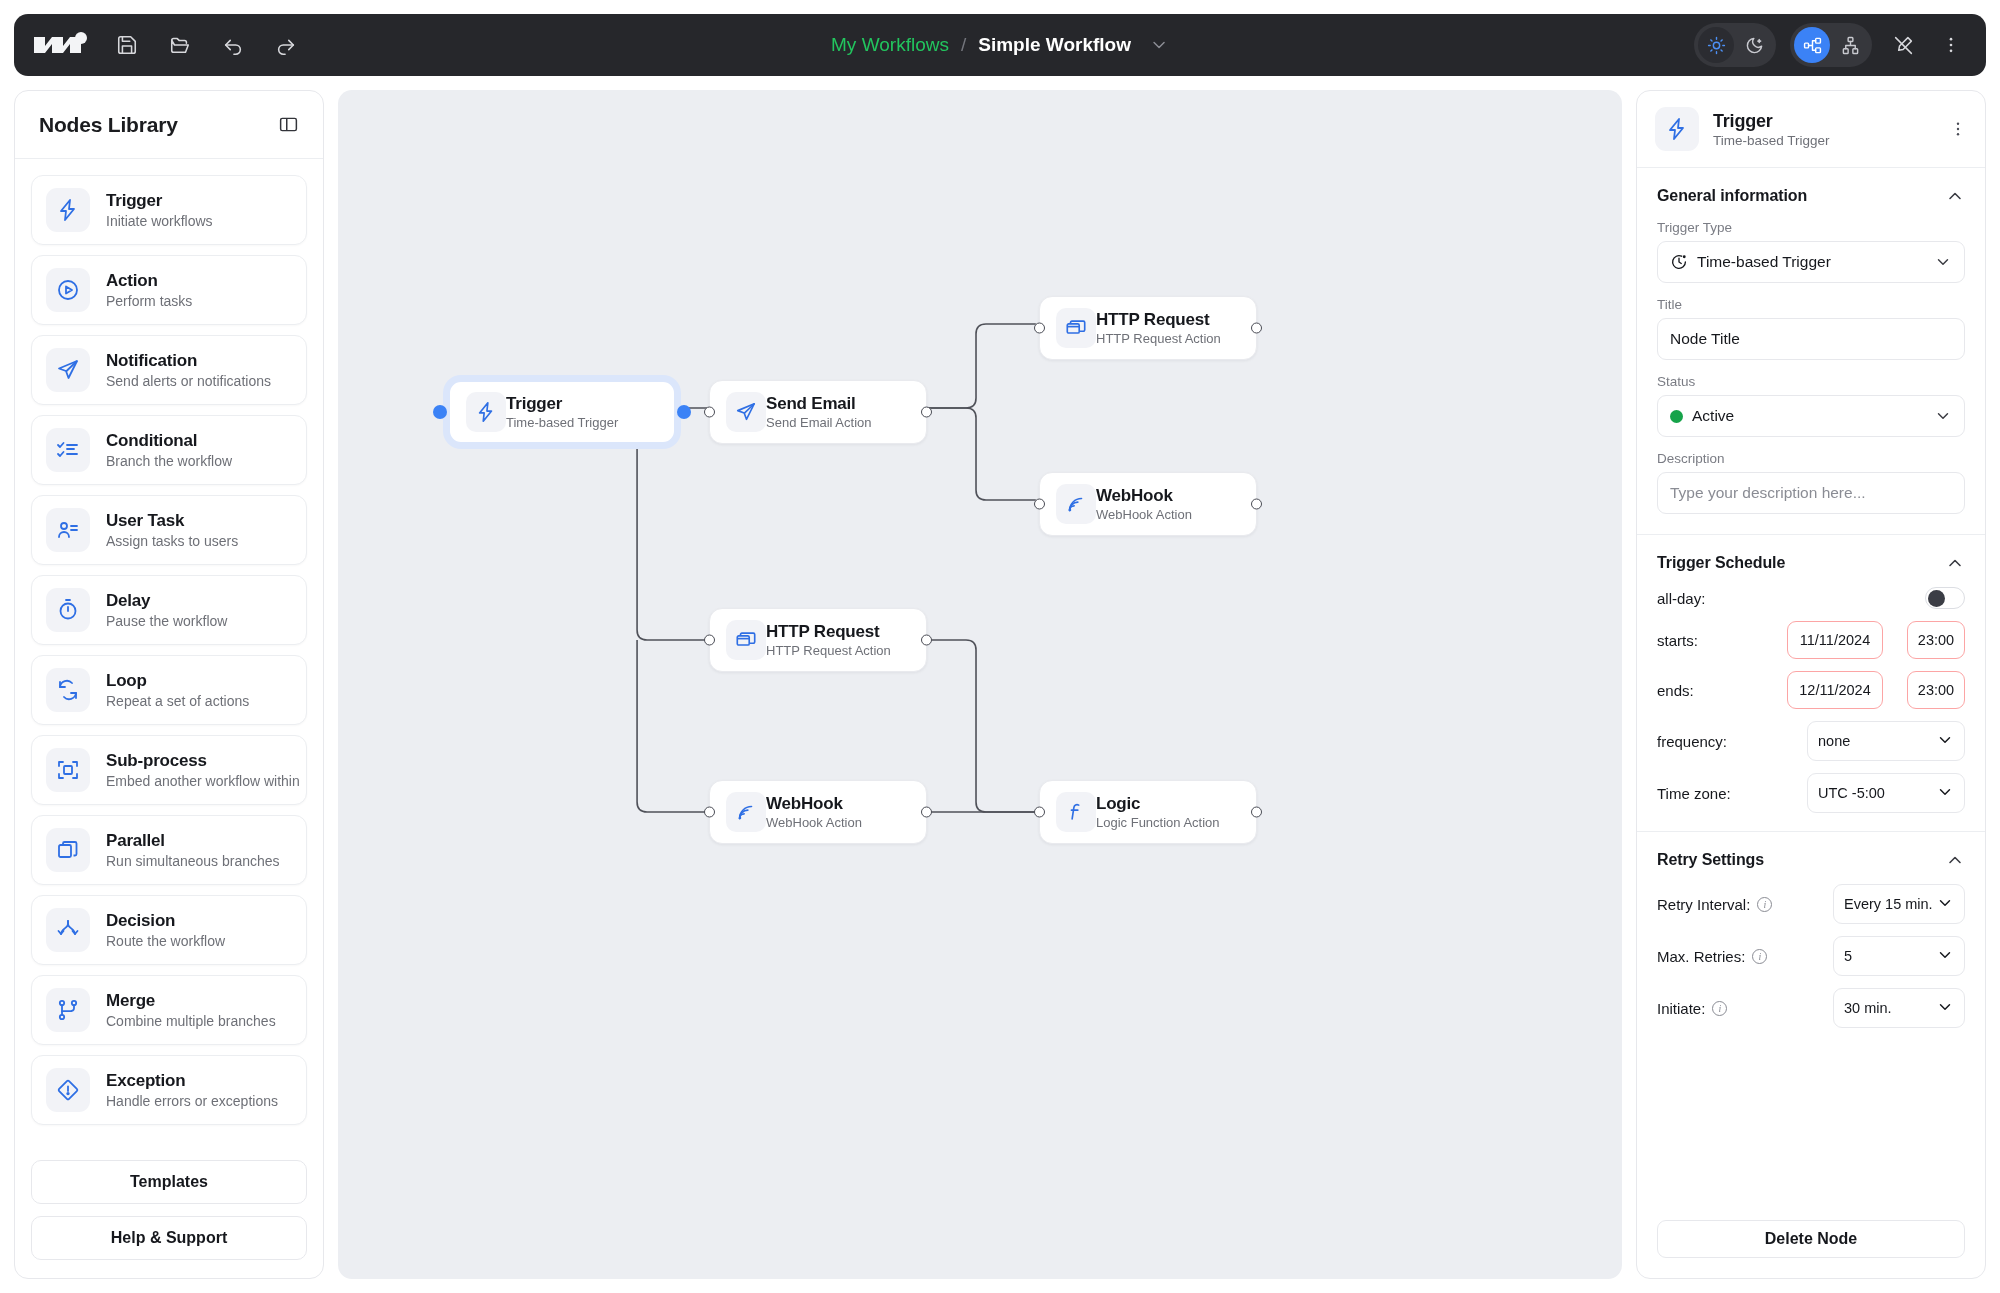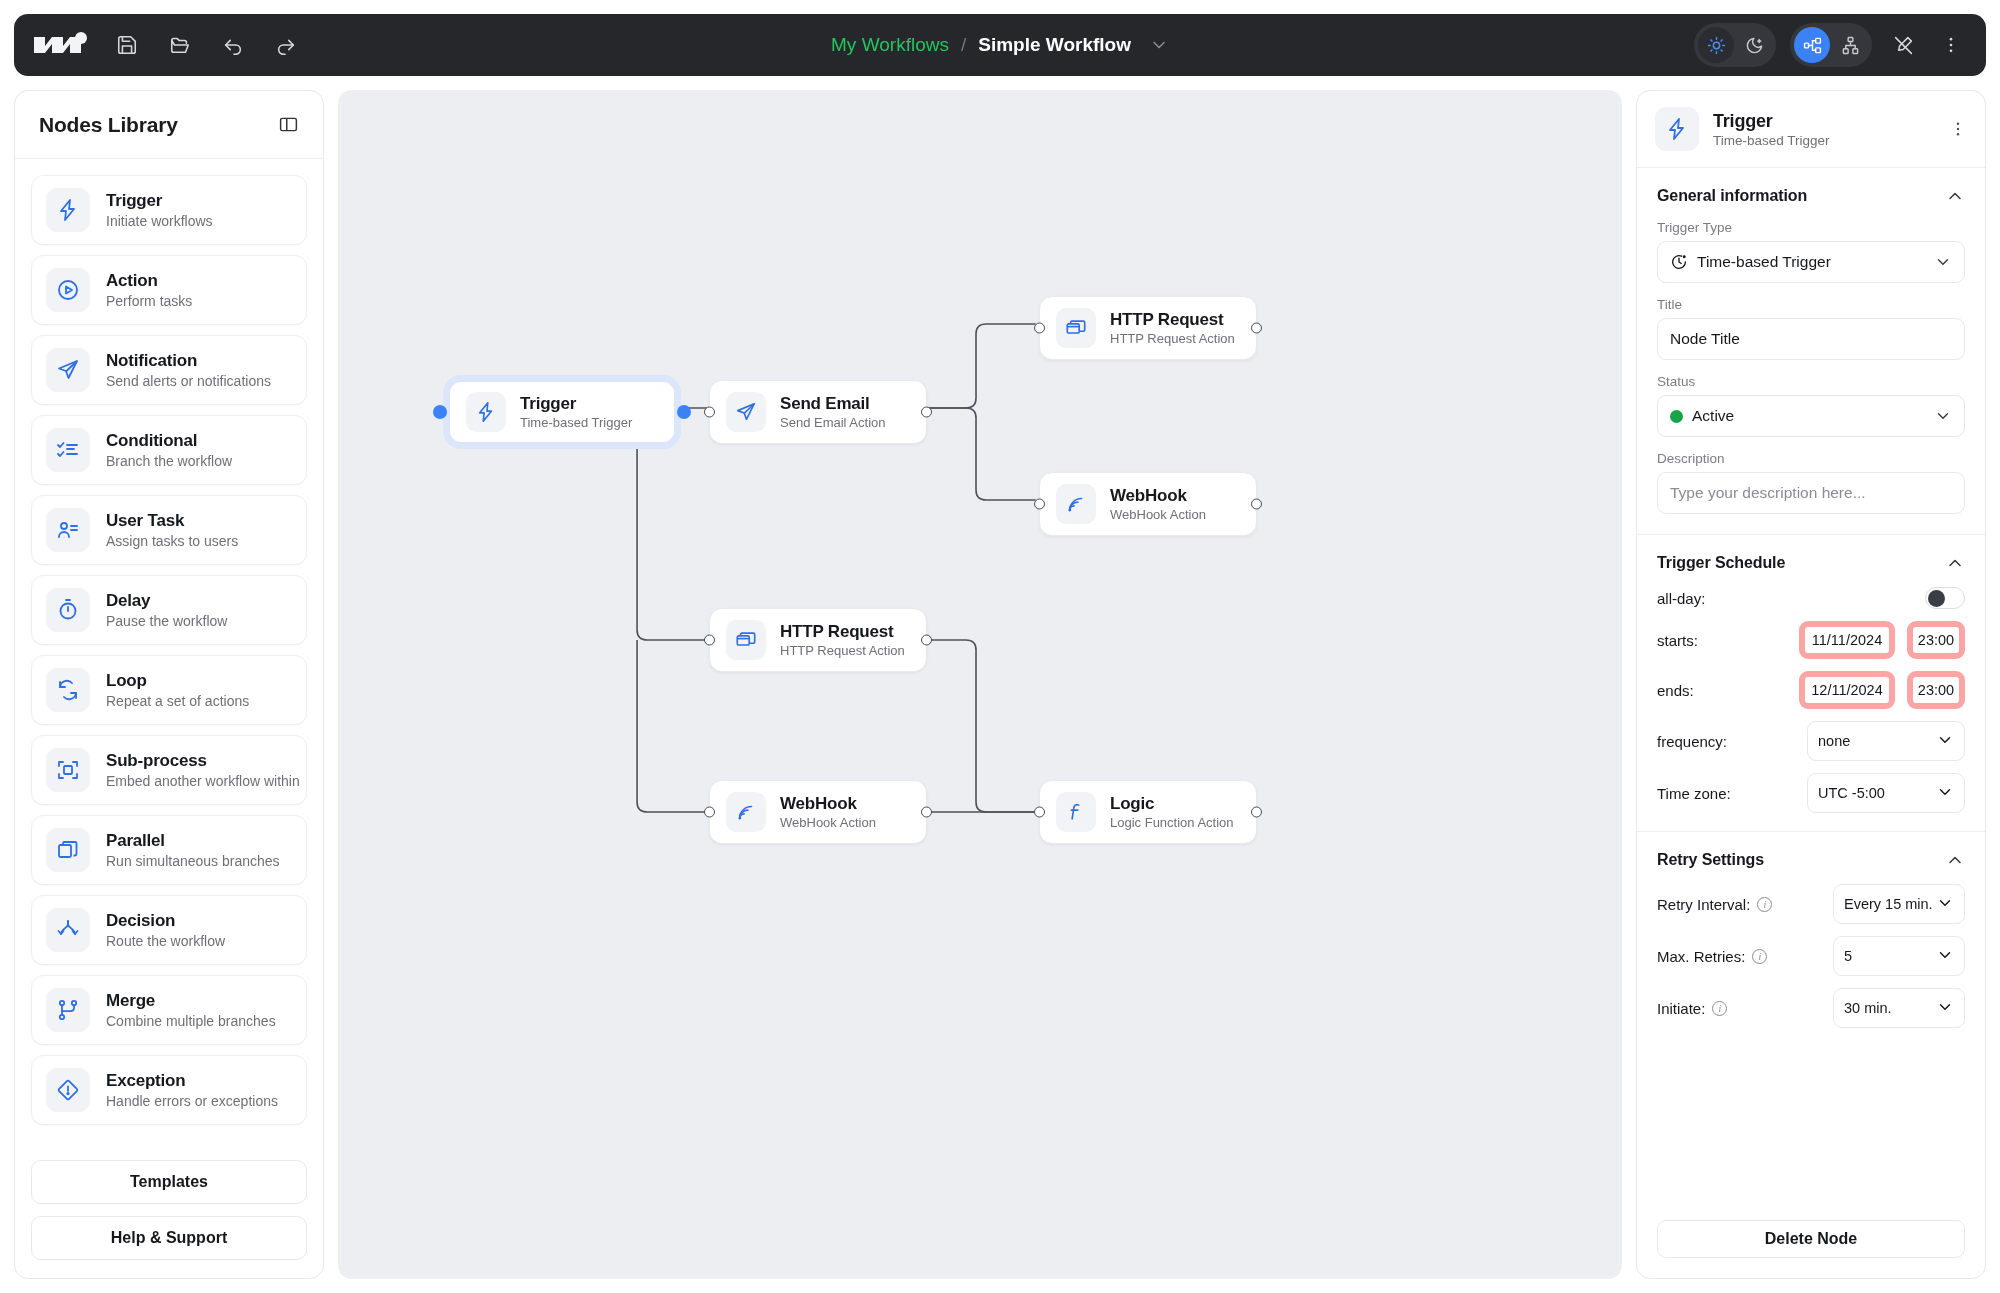--- a/index.html
+++ b/index.html
@@ -146,21 +146,21 @@
     border-radius: 14px;
     overflow: hidden;
   }
   .canvas svg.edges { position: absolute; inset: 0; width: 100%; height: 100%; }
   .cnode {
     position: absolute;
     height: 64px;
     background: #ffffff;
     border: 1px solid #e9eaee;
     border-radius: 13px;
-    display: flex; align-items: center; gap: 14px;
+    display: flex; align-items: center; 
     padding: 0 16px;
     box-shadow: 0 1px 3px rgba(16,24,40,0.06);
     cursor: pointer;
   }
   .cnode .ic-box { width: 40px; height: 40px; border-radius: 10px; }
   .cn-title { font-size: 17px; font-weight: 700; color: #16181d; letter-spacing: -0.2px; }
   .cn-sub { font-size: 13px; color: #6e7077; margin-top: 1px; }
   .cnode.selected {
     border: 2px solid #dbe6fb;
     box-shadow: 0 0 0 5px #dbe6fb, 0 1px 3px rgba(16,24,40,0.08);
@@ -221,39 +221,39 @@
     padding: 0 12px; gap: 9px;
     font-size: 15.5px; color: #16181d;
     cursor: pointer;
   }
   .ctl .val { flex: 1; white-space: nowrap; overflow: hidden; text-overflow: ellipsis; }
   .ctl .ph { color: #8a8c94; }
   .ctl .dchev { color: #3a3b42; display: flex; flex: none; }
   .dot-green { width: 13px; height: 13px; border-radius: 50%; background: #16a34a; flex: none; }
   .row {
     display: flex; align-items: center;
-    margin-bottom: 12px; gap: 12px;
+    margin-bottom: 12px; gap: 24px;
   }
   .row-label { font-size: 15px; color: #16181d; flex: 1; display: flex; align-items: center; gap: 7px; }
   .toggle {
     width: 40px; height: 22px;
     border-radius: 999px;
     background: #ffffff;
     border: 1px solid #dcdee3;
     display: flex; align-items: center;
     padding: 2px;
     cursor: pointer;
   }
   .toggle .knob {
     width: 17px; height: 17px; border-radius: 50%;
     background: #3b3d45;
   }
   .mini {
     height: 38px;
-    border: 6px solid #fca5a5;
+    border: 1px solid #fca5a5;
     border-radius: 9px;
     background: #fff;
     display: flex; align-items: center; justify-content: center;
     font-size: 14.5px; color: #16181d;
     cursor: pointer;
   }
   .mini.date { width: 96px; }
   .mini.time { width: 58px; }
   .sel-sm {
     width: 158px; height: 40px;

